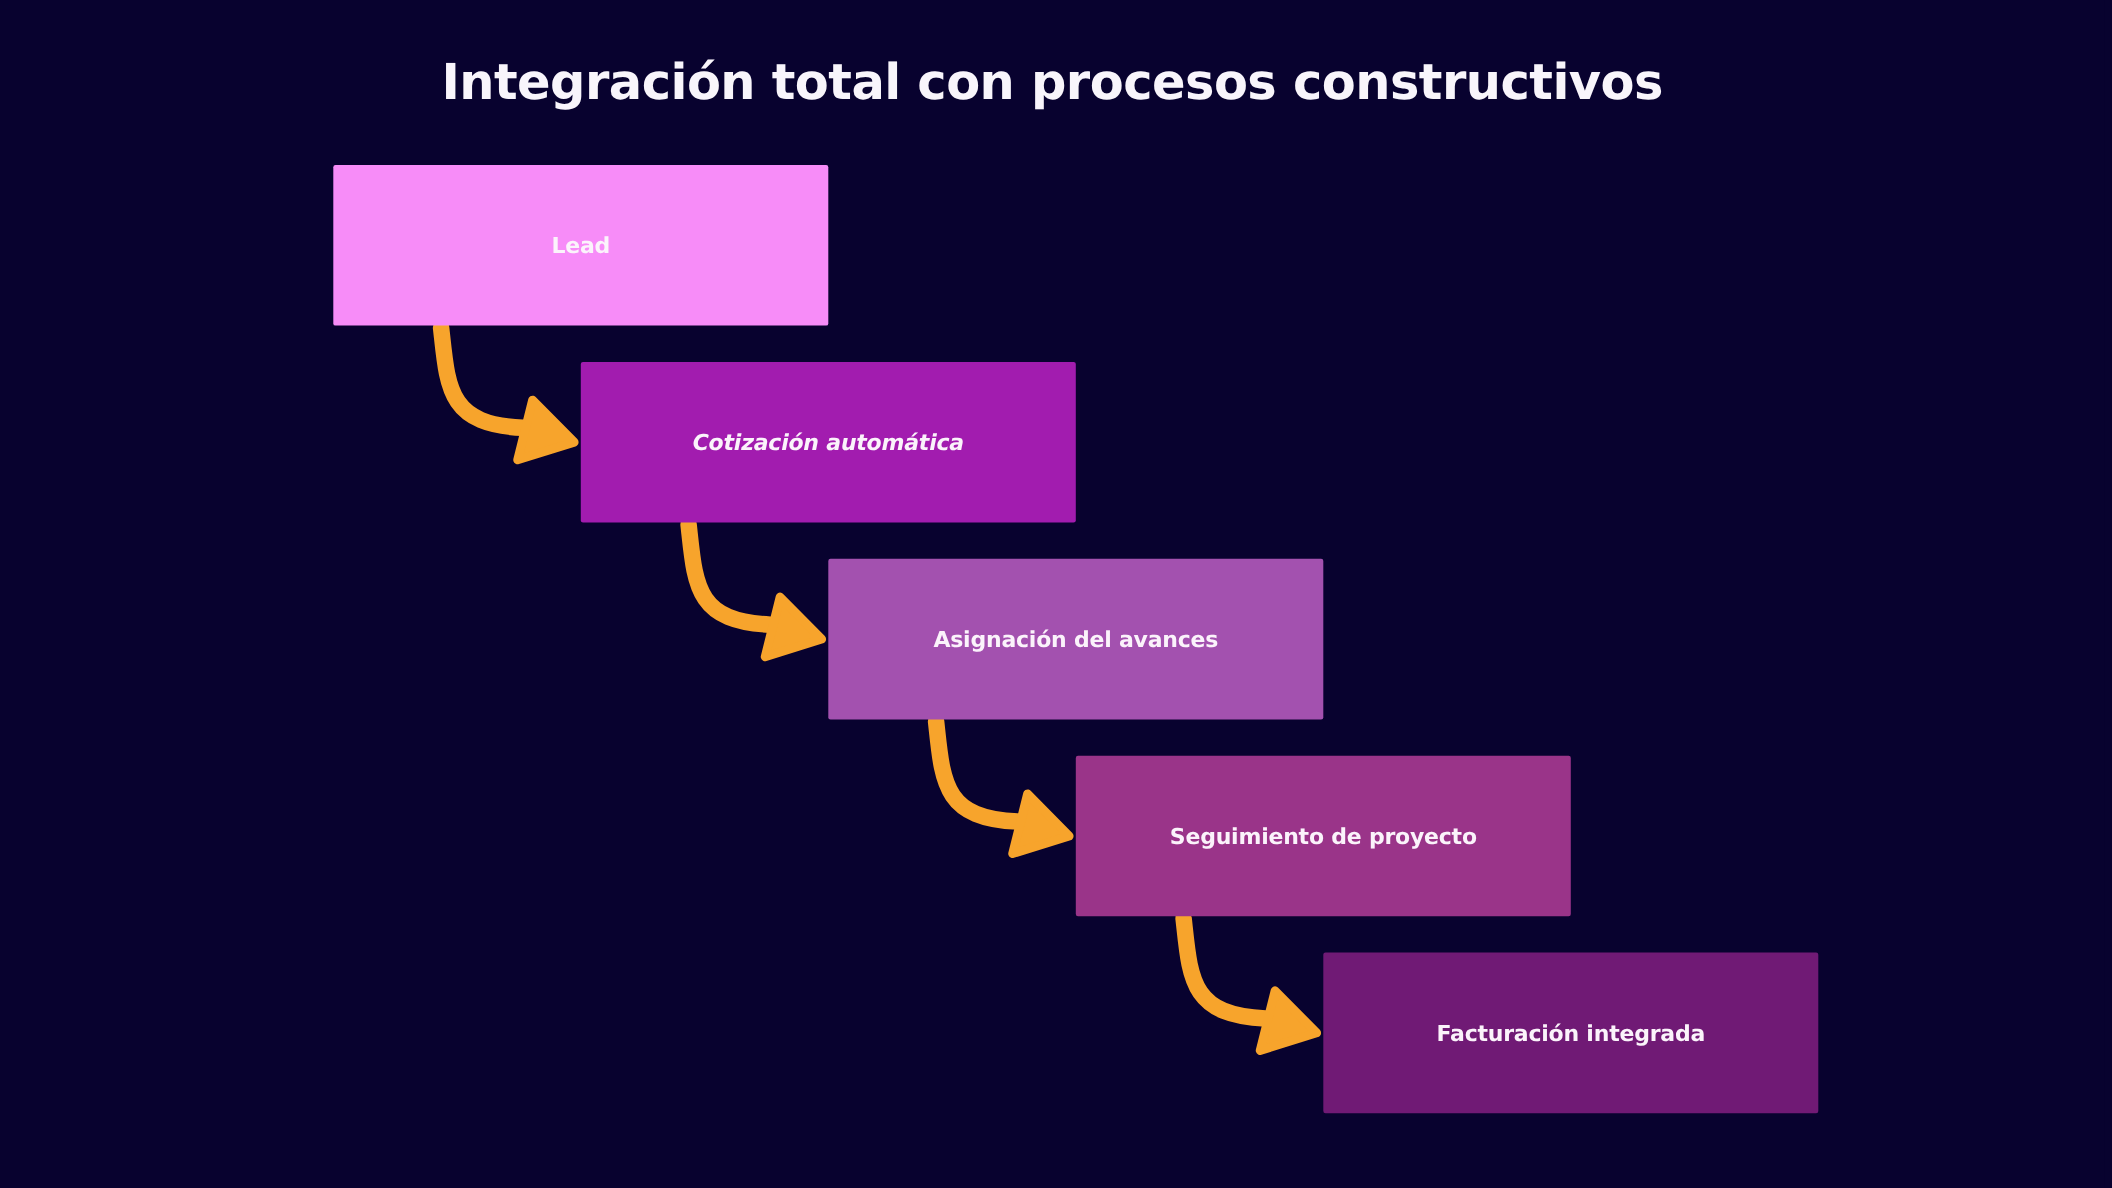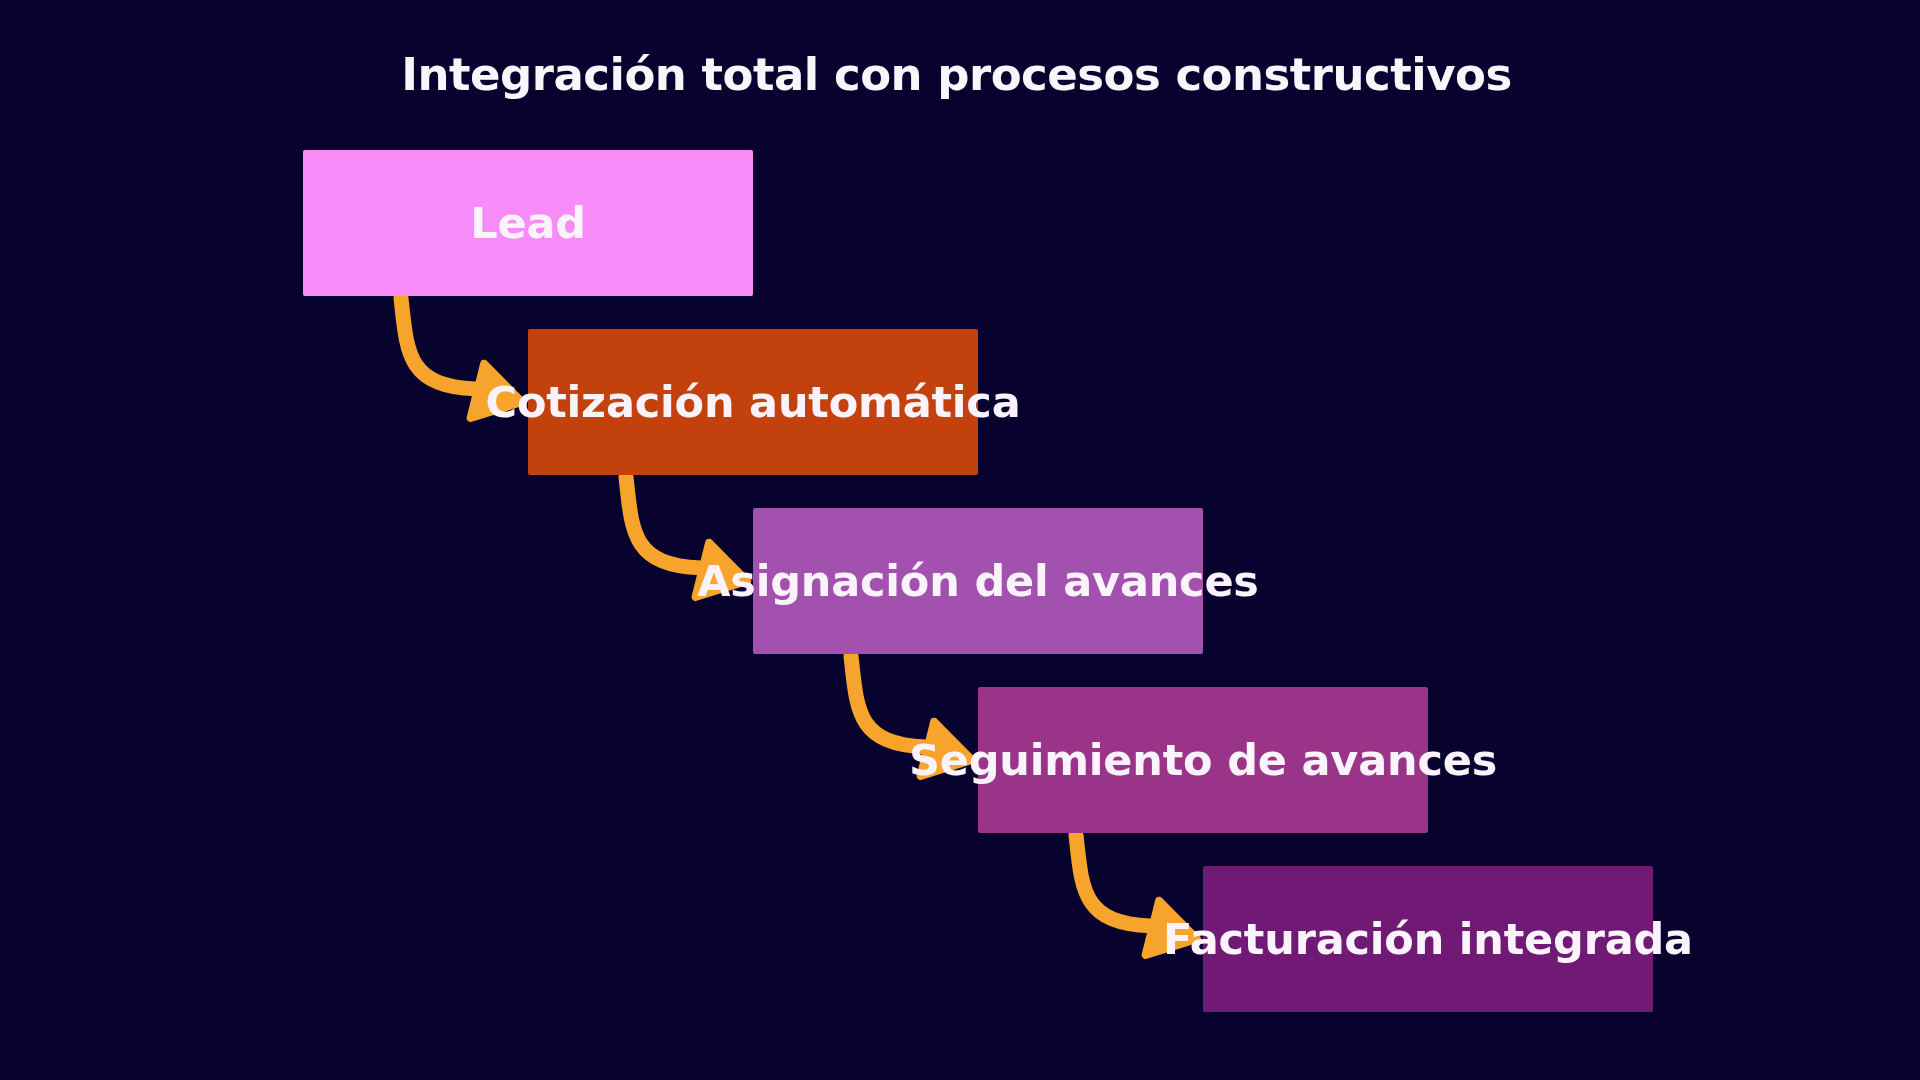--- a/index.html
+++ b/index.html
@@ -38,21 +38,21 @@
     pointer-events: none;
   }
   .flow-step {
     position: absolute;
     display: flex;
     align-items: center;
     justify-content: center;
     border-radius: 2px;
   }
   .flow-step .step-label {
-    font-size: 43px;
+    font-size: 20px;
     font-weight: 700;
     letter-spacing: -0.2px;
     text-align: center;
     white-space: nowrap;
   }
 </style>
 </head>
 <body style="background: rgb(8, 2, 47);">
 
 <div class="canvas" id="canvas" style="background: rgb(8, 2, 47);">
@@ -64,26 +64,26 @@
       <polygon points="747,581 695.5925835145134,597.0398731381432 709.1402096680948,542.7033124666874" fill="#F7A42C" stroke="#F7A42C" stroke-width="8" stroke-linejoin="round"></polygon>
       <path d="M 851 656 C 857 711, 857 744, 925.3663965913041 746.8715928024153" fill="none" stroke="#F7A42C" stroke-width="15" stroke-linecap="round"></path>
       <polygon points="972,760 920.5925835145134,776.0398731381432 934.1402096680948,721.7033124666874" fill="#F7A42C" stroke="#F7A42C" stroke-width="8" stroke-linejoin="round"></polygon>
       <path d="M 1076 835 C 1082 890, 1082 923, 1150.3663965913042 925.8715928024153" fill="none" stroke="#F7A42C" stroke-width="15" stroke-linecap="round"></path>
       <polygon points="1197,939 1145.5925835145135,955.0398731381432 1159.140209668095,900.7033124666874" fill="#F7A42C" stroke="#F7A42C" stroke-width="8" stroke-linejoin="round"></polygon>
     </svg>
   <div id="steps-container">
       <div class="flow-step" style="left: 303px; top: 150px; width: 450px; height: 146px; background: rgb(247, 140, 248);">
         <span class="step-label" style="color: rgb(251, 243, 251);">Lead</span>
       </div>
-      <div class="flow-step" style="left: 528px; top: 329px; width: 450px; height: 146px; background: #c2410c;">
+      <div class="flow-step" style="left: 528px; top: 329px; width: 450px; height: 146px; background: #a21caf; font-style: italic;">
         <span class="step-label" style="color: rgb(251, 243, 251);">Cotización automática</span>
       </div>
       <div class="flow-step" style="left: 753px; top: 508px; width: 450px; height: 146px; background: rgb(163, 81, 175);">
         <span class="step-label" style="color: rgb(251, 243, 251);">Asignación del avances</span>
       </div>
       <div class="flow-step" style="left: 978px; top: 687px; width: 450px; height: 146px; background: rgb(154, 52, 137);">
-        <span class="step-label" style="color: rgb(251, 243, 251);">Seguimiento de avances</span>
+        <span class="step-label" style="color: rgb(251, 243, 251);">Seguimiento de proyecto</span>
       </div>
       <div class="flow-step" style="left: 1203px; top: 866px; width: 450px; height: 146px; background: #701a75;">
         <span class="step-label" style="color: rgb(251, 243, 251);">Facturación integrada</span>
       </div>
     </div>
 </div>
 
 </body></html>

